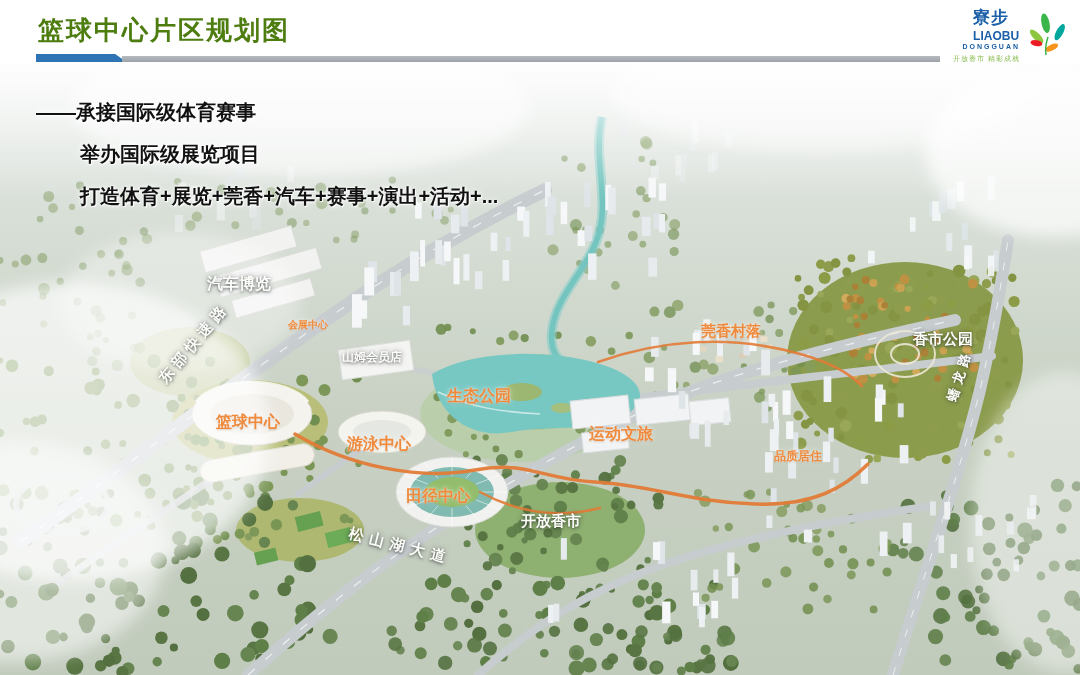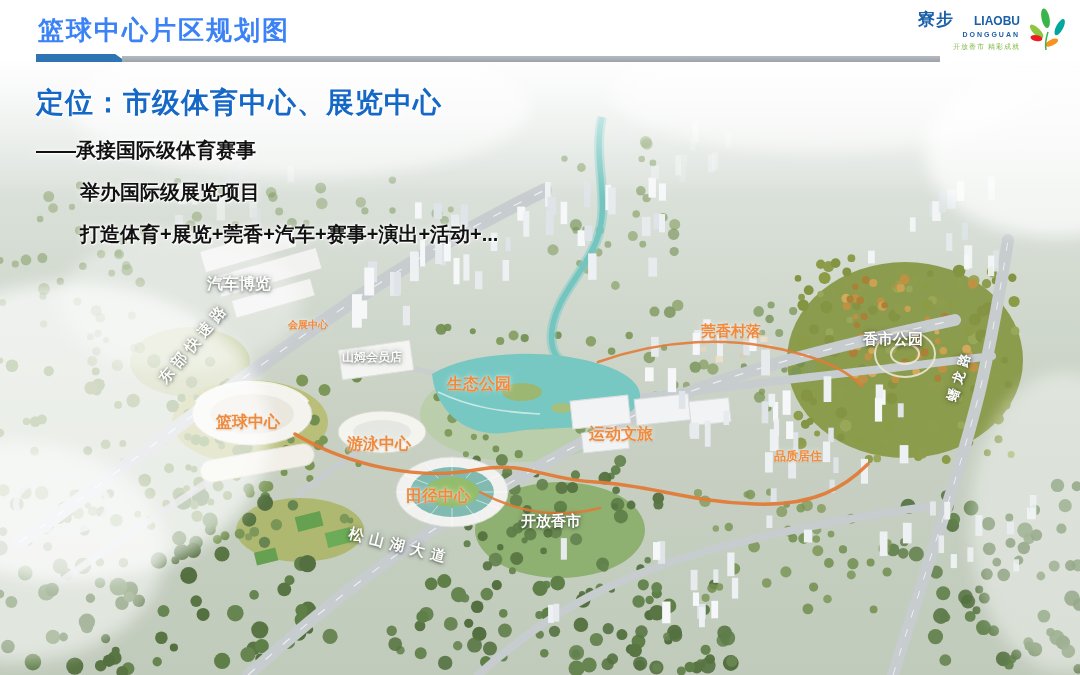--- a/index.html
+++ b/index.html
@@ -1,27 +1,27 @@
 <!DOCTYPE html>
 <html><head>
 <meta charset="utf-8">
 <style>
   html,body{margin:0;padding:0;background:#ffffff;}
   .page{position:relative;width:1080px;height:675px;overflow:hidden;background:#ffffff;
         font-family:"Liberation Sans","DejaVu Sans",sans-serif;}
   
   .hd-title{position:absolute;left:38px;top:13px;font-size:26px;font-weight:800;
-            color:#3b82f6;letter-spacing:2px;}
+            color:#4d7c0f;letter-spacing:2px;}
   .bar-blue{position:absolute;left:36px;top:54px;width:92px;height:9px;background:#2e74b5;
             clip-path:polygon(0 0,86% 0,100% 100%,0 100%);}
   .bar-gray{position:absolute;left:122px;top:56px;width:818px;height:7px;
             background:linear-gradient(#b6bbc0,#989ea4);}
   .logo{position:absolute;right:10px;top:6px;display:flex;align-items:center;}
   .logo-text{text-align:right;margin-right:4px;}
-  .logo-row{display:flex;align-items:baseline;justify-content:flex-end;}
+  .logo-row{display:flex;align-items:baseline;justify-content:flex-end;flex-direction:column;}
   .logo-cn{font-size:17px;font-weight:800;color:#1a5fa8;letter-spacing:1px;}
   .logo-en{font-size:12px;font-weight:800;color:#1a5fa8;margin-left:20px;}
   .logo-sub{font-size:7px;font-weight:700;color:#1a5fa8;letter-spacing:2px;line-height:7px;}
   .logo-slogan{font-size:7px;color:#86b94c;margin-top:4px;letter-spacing:1px;}
   
   .map{position:absolute;left:0;top:62px;width:1080px;height:613px;overflow:hidden;background:#ccd4cb;}
   .map svg{display:block;}
   
   .overlay{position:absolute;left:36px;top:84px;z-index:5;}
   .pos-title{font-size:28px;font-weight:800;color:#1668c7;letter-spacing:1px;
@@ -1091,35 +1091,34 @@
           <ellipse cx="300" cy="45" rx="230" ry="70" opacity=".55"></ellipse>
           <ellipse cx="820" cy="30" rx="210" ry="60" opacity=".5"></ellipse>
           <ellipse cx="180" cy="240" rx="120" ry="70" opacity=".35"></ellipse>
         </g>
         <rect width="1080" height="613" fill="#ffffff" opacity="0.04"></rect>
       </g>
     </svg>
   </div>
 
   <div class="overlay">
-    <div class="pos-title">定位：市级体育中心、展览中心</div>
     <div class="pos-line first">——承接国际级体育赛事</div>
     <div class="pos-line indent">举办国际级展览项目</div>
     <div class="pos-line indent">打造体育+展览+莞香+汽车+赛事+演出+活动+...</div>
   </div>
 
   <div class="lbl white" style="left:207px;top:274px;font-size:16px">汽车博览</div>
   <div class="lbl white" style="left:162px;top:372px;font-size:15px;letter-spacing:5px;transform:rotate(-50deg)">东部快速路</div>
   <div class="lbl orange" style="left:288px;top:318px;font-size:10px">会展中心</div>
   <div class="lbl white" style="left:342px;top:349px;font-size:12px">山姆会员店</div>
-  <div class="lbl orange" style="left:447px;top:374px;font-size:16px">生态公园</div>
+  <div class="lbl orange" style="left:447px;top:386px;font-size:16px">生态公园</div>
   <div class="lbl orange" style="left:216px;top:412px;font-size:16px">篮球中心</div>
   <div class="lbl orange" style="left:347px;top:434px;font-size:16px">游泳中心</div>
   <div class="lbl orange" style="left:406px;top:486px;font-size:16px">田径中心</div>
   <div class="lbl white" style="left:521px;top:512px;font-size:15px">开放香市</div>
   <div class="lbl orange" style="left:589px;top:424px;font-size:16px">运动文旅</div>
   <div class="lbl orange" style="left:701px;top:322px;font-size:15px">莞香村落</div>
-  <div class="lbl white" style="left:863px;top:330px;font-size:15px">香市公园</div>
+  <div class="lbl white" style="left:913px;top:330px;font-size:15px">香市公园</div>
   <div class="lbl orange" style="left:774px;top:448px;font-size:12px">品质居住</div>
   <div class="lbl white" style="left:349px;top:524px;font-size:15px;letter-spacing:6px;transform:rotate(14deg)">松山湖大道</div>
   <div class="lbl white" style="left:952px;top:392px;font-size:13px;letter-spacing:5px;transform:rotate(-73deg)">蟠龙路</div>
 
 </div>
 
 </body></html>

